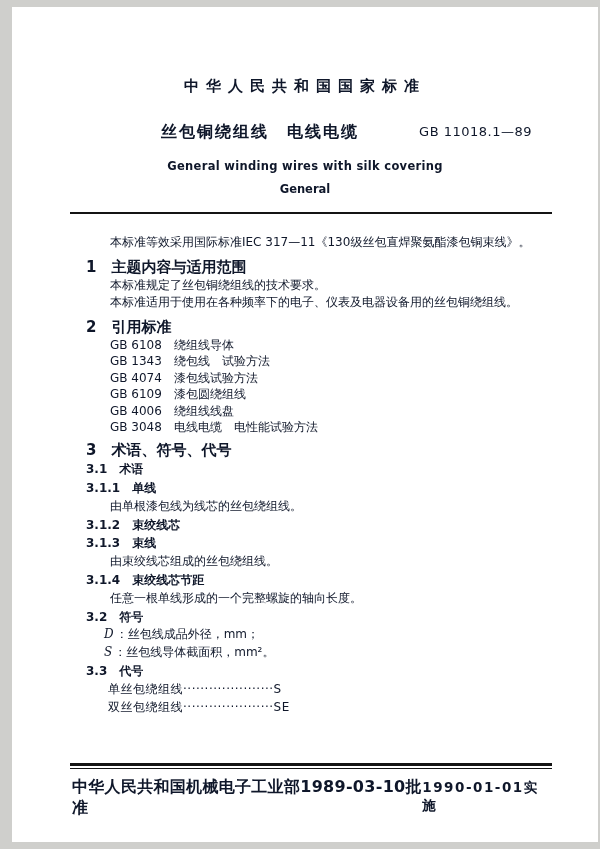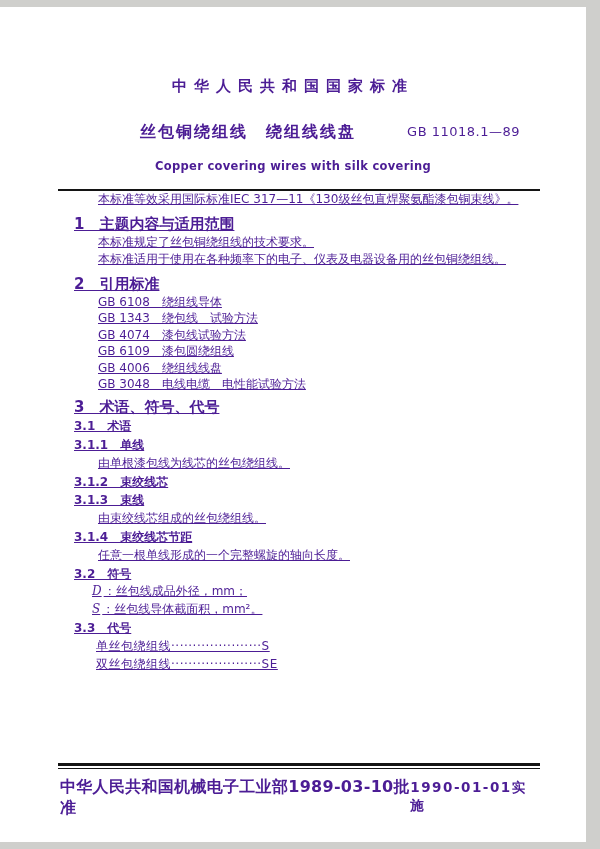--- a/index.html
+++ b/index.html
@@ -5,24 +5,24 @@
   * { margin: 0; padding: 0; box-sizing: border-box; }
   html, body { width: 600px; height: 849px; }
   body {
     background: #cfcfcc;
     font-family: "DejaVu Sans", "Liberation Sans", sans-serif;
     position: relative;
     overflow: hidden;
   }
   .page {
     position: absolute;
-    left: 0; top: 7px;
+    left: 12px; top: 7px;
     width: 586px; height: 835px;
     background: #ffffff;
-    color: #4c1d95;
+    color: #0f172a;
   }
   
   .org-title {
     padding-top: 70px;
     text-align: center;
     font-size: 15px;
     font-weight: bold;
     letter-spacing: 7px;
   }
   .title-row {
@@ -57,24 +57,24 @@
     text-align: center;
     font-size: 11.5px;
     font-weight: bold;
   }
   .top-rule {
     margin: 16px 46px 0 58px;
     border-top: 2.5px solid #141414;
   }
   
   .doc-body {
+    margin-top: 20px;
     padding: 0 46px 0 74px;
     font-size: 12px;
     line-height: 17.8px;
-    text-decoration: underline;
   }
   .line { white-space: normal; }
   .h   { font-weight: bold; font-size: 15px; margin-top: 7px; }
   .sh  { font-weight: bold; margin-top: 1px; }
   .p   { text-indent: 24px; }
   .plong { font-size: 11px; letter-spacing: -0.3px; white-space: nowrap; }
   .ref { padding-left: 24px; line-height: 16.4px; }
   .sym { padding-left: 18px; }
   .sym i {
     font-style: italic;
@@ -103,26 +103,27 @@
   .impl { font-size: 13.5px; font-weight: bold; letter-spacing: 1.5px; }
 </style>
 </head>
 <body>
 
 <div class="page">
 
   <div class="org-title">中华人民共和国国家标准</div>
 
   <div class="title-row">
-    <div class="doc-title">丝包铜绕组线　绕组线线盘</div>
+    <div class="doc-title">丝包铜绕组线　电线电缆</div>
     <div class="std-no">GB 11018.1—89</div>
   </div>
 
-  <div class="en-title">Copper covering wires with silk covering</div>
+  <div class="en-title">General winding wires with silk covering</div>
 
+  <div class="en-sub">General</div>
 
   <div class="top-rule"></div>
 
   <div class="doc-body">
       <div class="line p">本标准等效采用国际标准IEC 317—11《130级丝包直焊聚氨酯漆包铜束线》。</div>
       <div class="line h">1　主题内容与适用范围</div>
       <div class="line p">本标准规定了丝包铜绕组线的技术要求。</div>
       <div class="line p">本标准适用于使用在各种频率下的电子、仪表及电器设备用的丝包铜绕组线。</div>
       <div class="line h">2　引用标准</div>
       <div class="line ref">GB 6108　绕组线导体</div>

